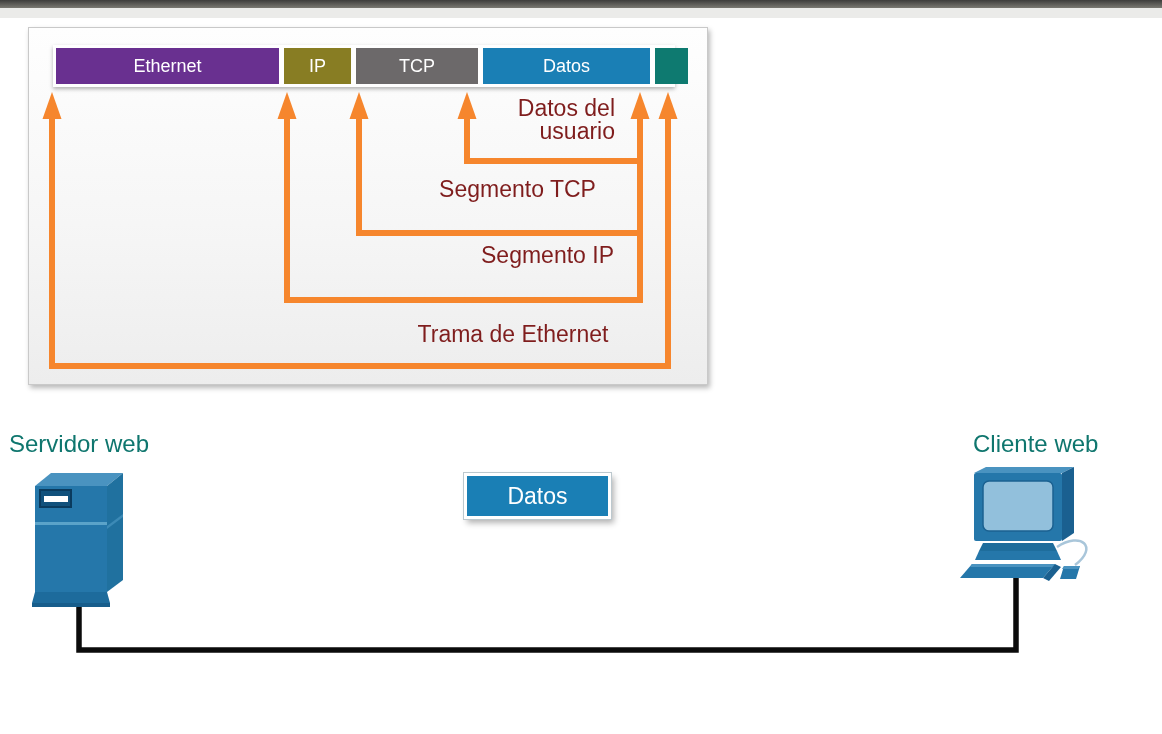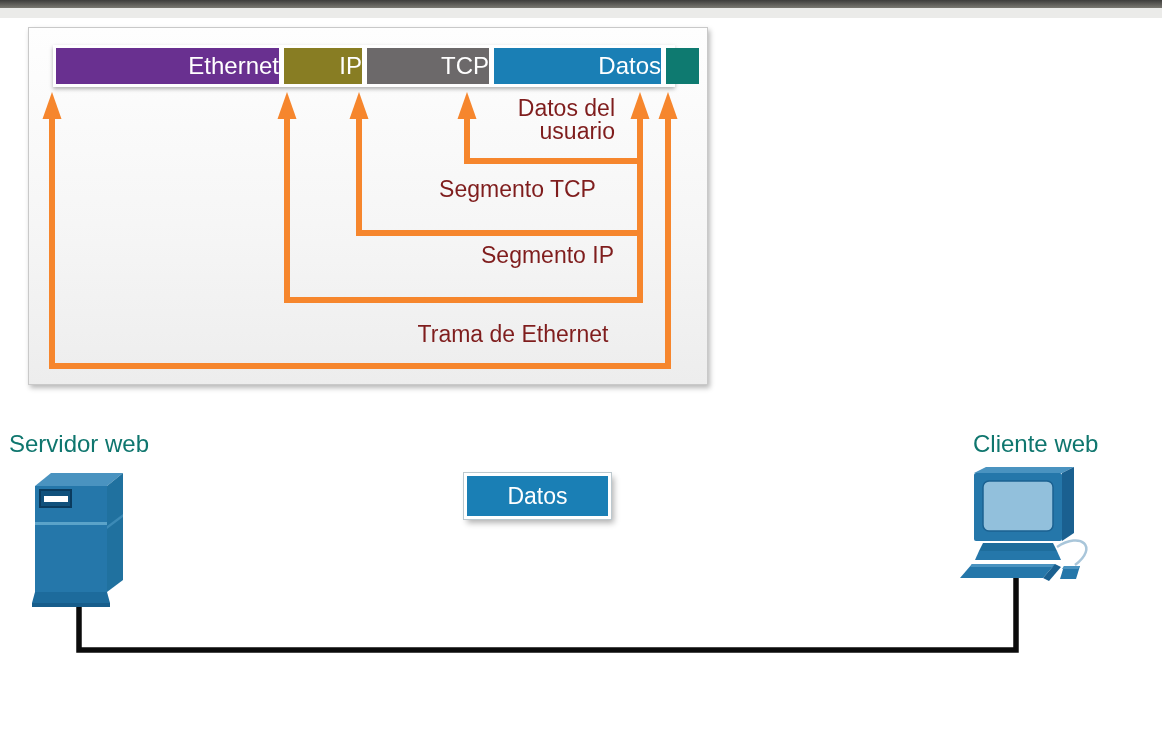--- a/index.html
+++ b/index.html
@@ -11,23 +11,23 @@
     background:linear-gradient(180deg,#3d3d3b,#7a7972);}
   .top-strip2{position:absolute;left:0;top:8px;width:1162px;height:10px;background:#ebebe9;}
 
   .panel{position:absolute;left:28px;top:27px;width:678px;height:356px;
     background:linear-gradient(180deg,#fefefe 0%,#f6f6f6 55%,#ededed 100%);
     border:1px solid #c9c9c9;box-shadow:2px 3px 5px rgba(0,0,0,.28);}
 
   .protocol-bar{position:absolute;left:53px;top:45px;width:622px;height:42px;
     background:#ffffff;box-sizing:border-box;padding:3px;display:flex;gap:5px;
     box-shadow:0 2px 4px rgba(0,0,0,.3);}
-  .seg{height:36px;line-height:36px;text-align:right;color:#fff;font-size:24px;flex:0 0 auto;}
+  .seg{height:36px;line-height:36px;text-align:center;color:#fff;font-size:18px;flex:0 0 auto;}
   .seg-ethernet{width:223px;background:#693090;}
-  .seg-ip{width:67px;background:#887d23;padding-left:11px;}
+  .seg-ip{width:67px;background:#887d23;}
   .seg-tcp{width:122px;background:#6c696a;}
   .seg-datos{width:167px;background:#1a7fb5;}
   .seg-extra{width:33px;background:#0e7a70;}
 
   .overlay{position:absolute;left:0;top:0;pointer-events:none;}
 
   .anno{position:absolute;color:#7f1d1d;font-size:23px;}
   #anno-user{left:493px;top:97px;width:122px;text-align:right;line-height:23px;}
   #anno-tcp{left:420px;top:176px;width:195px;text-align:center;}
   #anno-ip{left:455px;top:242px;width:185px;text-align:center;}

